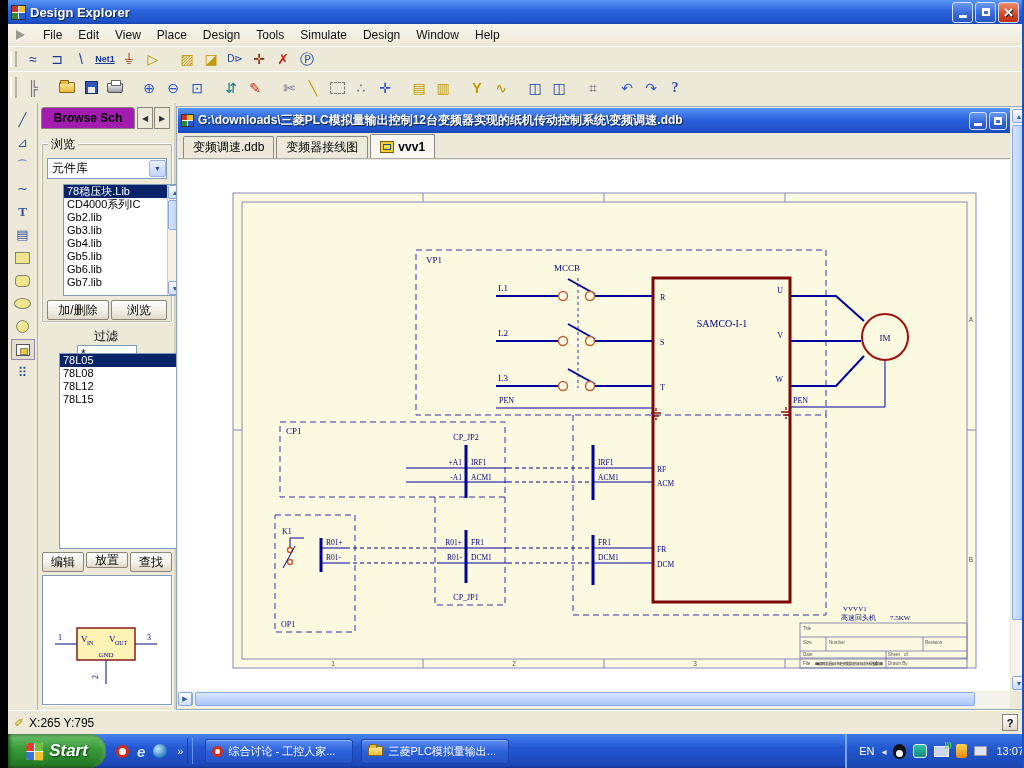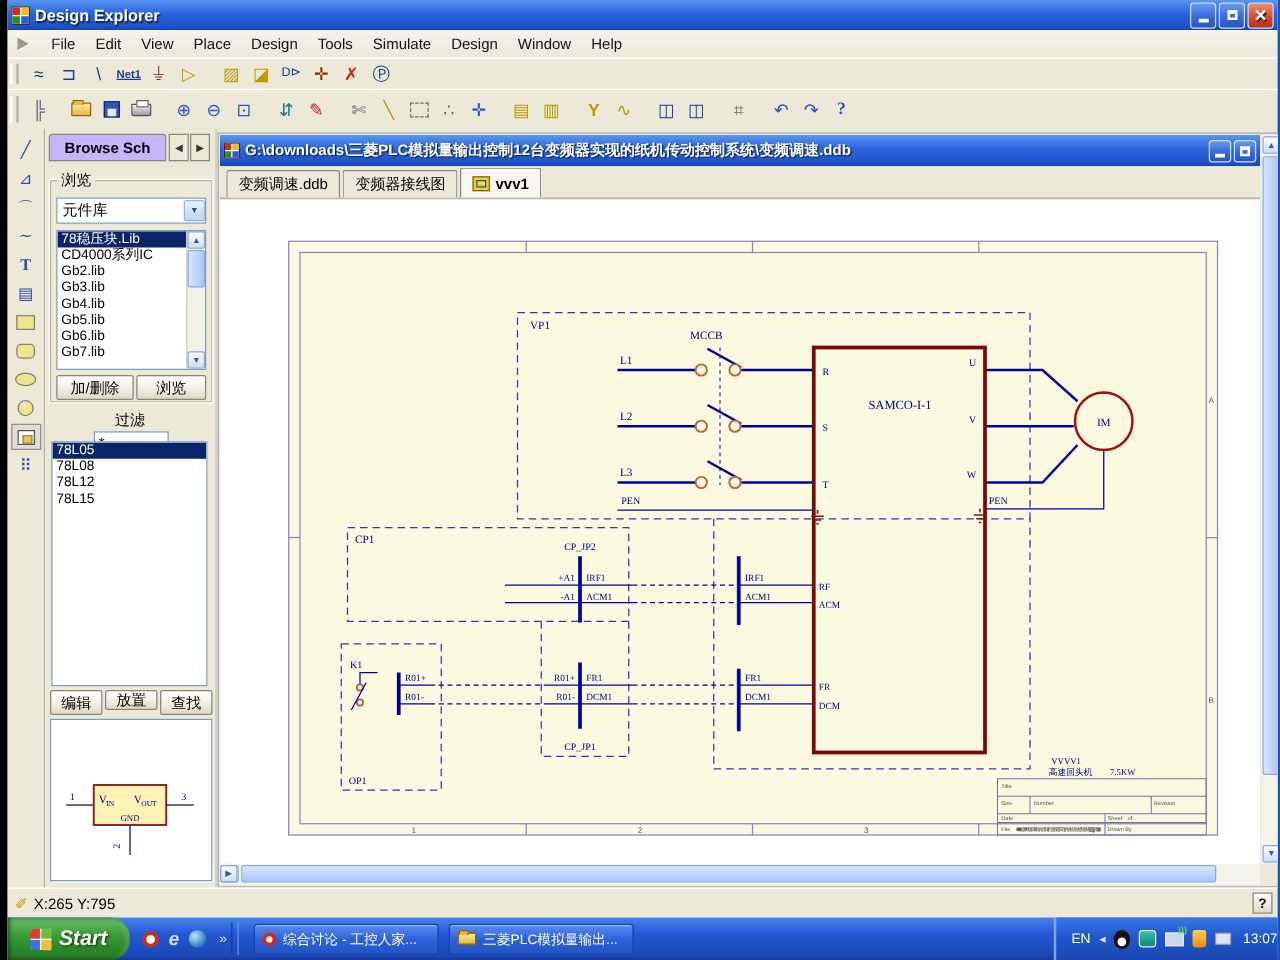--- a/index.html
+++ b/index.html
@@ -1,19 +1,19 @@
 <!DOCTYPE html>
 <html><head>
 <meta charset="utf-8">
 <style>
   html,body{margin:0;padding:0;background:#444;}
   *{box-sizing:border-box;}
   .app{position:relative;width:1024px;height:768px;overflow:hidden;
        font-family:"Liberation Sans",sans-serif;background:#ECE9D8;
-       border-left:6px solid #000000;border-right:2px solid #1c50c8;}
+       border-left:8px solid #000000;border-right:2px solid #1c50c8;}
   
   .titlebar{position:absolute;left:0;top:0;width:100%;height:24px;display:flex;align-items:center;
     padding:0 3px;background:linear-gradient(180deg,#5a96f2,#2a63dd 45%,#1e51c8 90%,#1646b0);
     color:#fff;font-weight:bold;font-size:13px;text-shadow:1px 1px 1px #123;}
   .sqicon{width:15px;height:15px;display:grid;grid-template-columns:1fr 1fr;grid-template-rows:1fr 1fr;
     gap:1px;background:#fff;border:1px solid #333;margin-right:4px;flex:none;}
   .sqicon i:nth-child(1){background:#d03020}.sqicon i:nth-child(2){background:#f0c020}
   .sqicon i:nth-child(3){background:#2f8a2f}.sqicon i:nth-child(4){background:#2a5cd8}
   .winbtns{margin-left:auto;display:flex;gap:2px;}
   .wbtn{width:21px;height:21px;border:1px solid #cfe0ff;border-radius:3px;color:#fff;
@@ -58,34 +58,34 @@
   .i-graphic{width:14px;height:12px;border:1px solid #555;background:#fff;position:relative;}
   .i-graphic:after{content:"";position:absolute;left:3px;top:3px;width:6px;height:5px;background:#e8c840;border:1px solid #886;}
   
   .drawstrip{position:absolute;left:0;top:103px;width:30px;height:607px;background:#ECE9D8;
     border-right:1px solid #b8b4a4;display:flex;flex-direction:column;align-items:center;padding-top:6px;}
   .dtool{width:24px;height:21px;display:flex;align-items:center;justify-content:center;
     font-size:13px;color:#33509c;margin-bottom:2px;}
   
   .panel{position:absolute;left:30px;top:103px;width:138px;height:607px;background:#ECE9D8;
     border-right:2px solid #d8d4c4;font-size:12px;}
-  .ptab{position:absolute;left:3px;top:4px;width:94px;height:22px;background:#c4b5fd;
+  .ptab{position:absolute;left:3px;top:4px;width:94px;height:22px;background:#a21caf;
     border:1px solid #8a867a;border-radius:3px 3px 0 0;display:flex;align-items:center;
     justify-content:center;font-weight:bold;font-size:12px;}
   .ptabarr{position:absolute;top:4px;width:16px;height:22px;border:1px solid #8a867a;background:#ece9d8;
     display:flex;align-items:center;justify-content:center;font-size:8px;color:#333;}
   .groupbox{position:absolute;left:3px;top:40px;width:132px;height:180px;
     border:1px solid #fff;box-shadow:0 0 0 1px #b8b4a4 inset;border-radius:2px;}
   .grouplabel{position:absolute;left:6px;top:-8px;background:#ECE9D8;padding:0 3px;font-size:12px;}
   .combo{position:absolute;left:5px;top:14px;width:120px;height:21px;background:#fff;
     border:1px solid #7f9db9;display:flex;align-items:center;padding-left:4px;font-size:12px;}
   .combo .drop{margin-left:auto;width:17px;height:17px;background:linear-gradient(#e8f0fd,#c0d4f8);
     border:1px solid #9ab4e8;border-radius:2px;display:flex;align-items:center;justify-content:center;
     font-size:7px;color:#2a4a8a;}
-  .listbox{position:absolute;background:#fff;border:1px solid #7f9db9;overflow:hidden;}
+  .listbox{position:absolute;background:#fff;border:1px solid #7f9db9;overflow:hidden;margin-left:16px;}
   .lb-lib{left:5px;top:40px;width:120px;height:112px;}
   .li{height:13px;line-height:13px;padding-left:3px;font-size:11px;white-space:nowrap;color:#000;}
   .li.sel{background:#0A246A;color:#fff;}
   .lb-sb{position:absolute;right:0;top:0;width:15px;height:100%;background:#f2f1e8;border-left:1px solid #d0cec0;}
   .sb-btn{position:absolute;left:0;width:14px;height:14px;background:linear-gradient(#fdfeff,#cddcfa);
     border:1px solid #8aa8e0;border-radius:2px;color:#3a5a9a;font-size:7px;display:flex;
     align-items:center;justify-content:center;}
   .sb-thumbv{position:absolute;left:0;width:14px;background:linear-gradient(90deg,#d8e6fd,#aac6f8);
     border:1px solid #88a8e8;border-radius:2px;}
   .btnrow{position:absolute;display:flex;gap:2px;}

